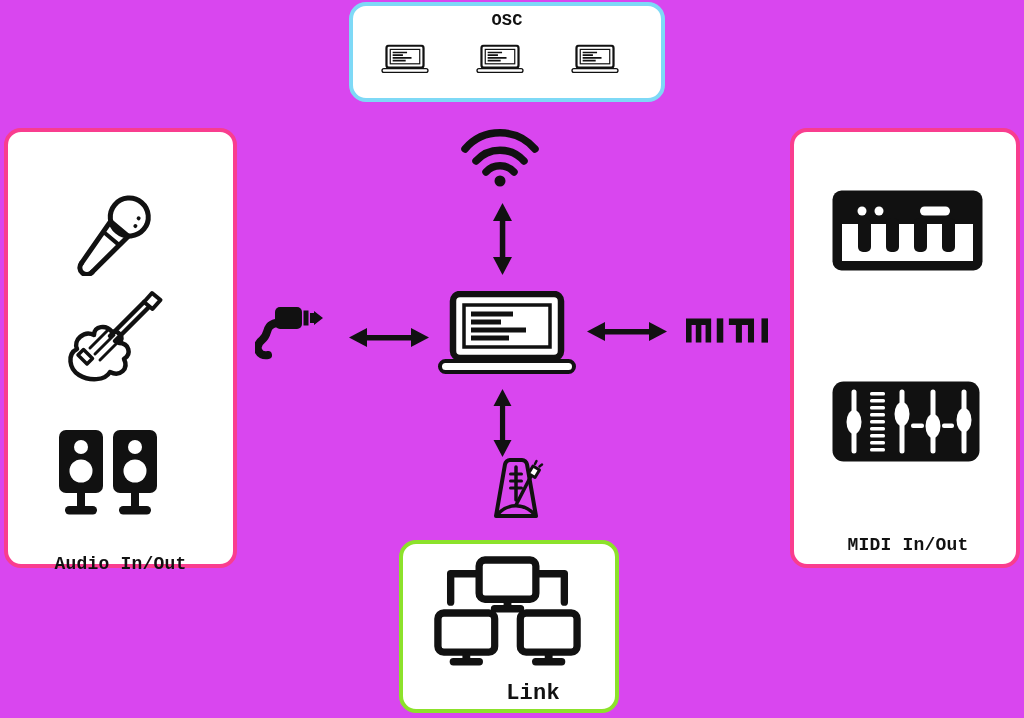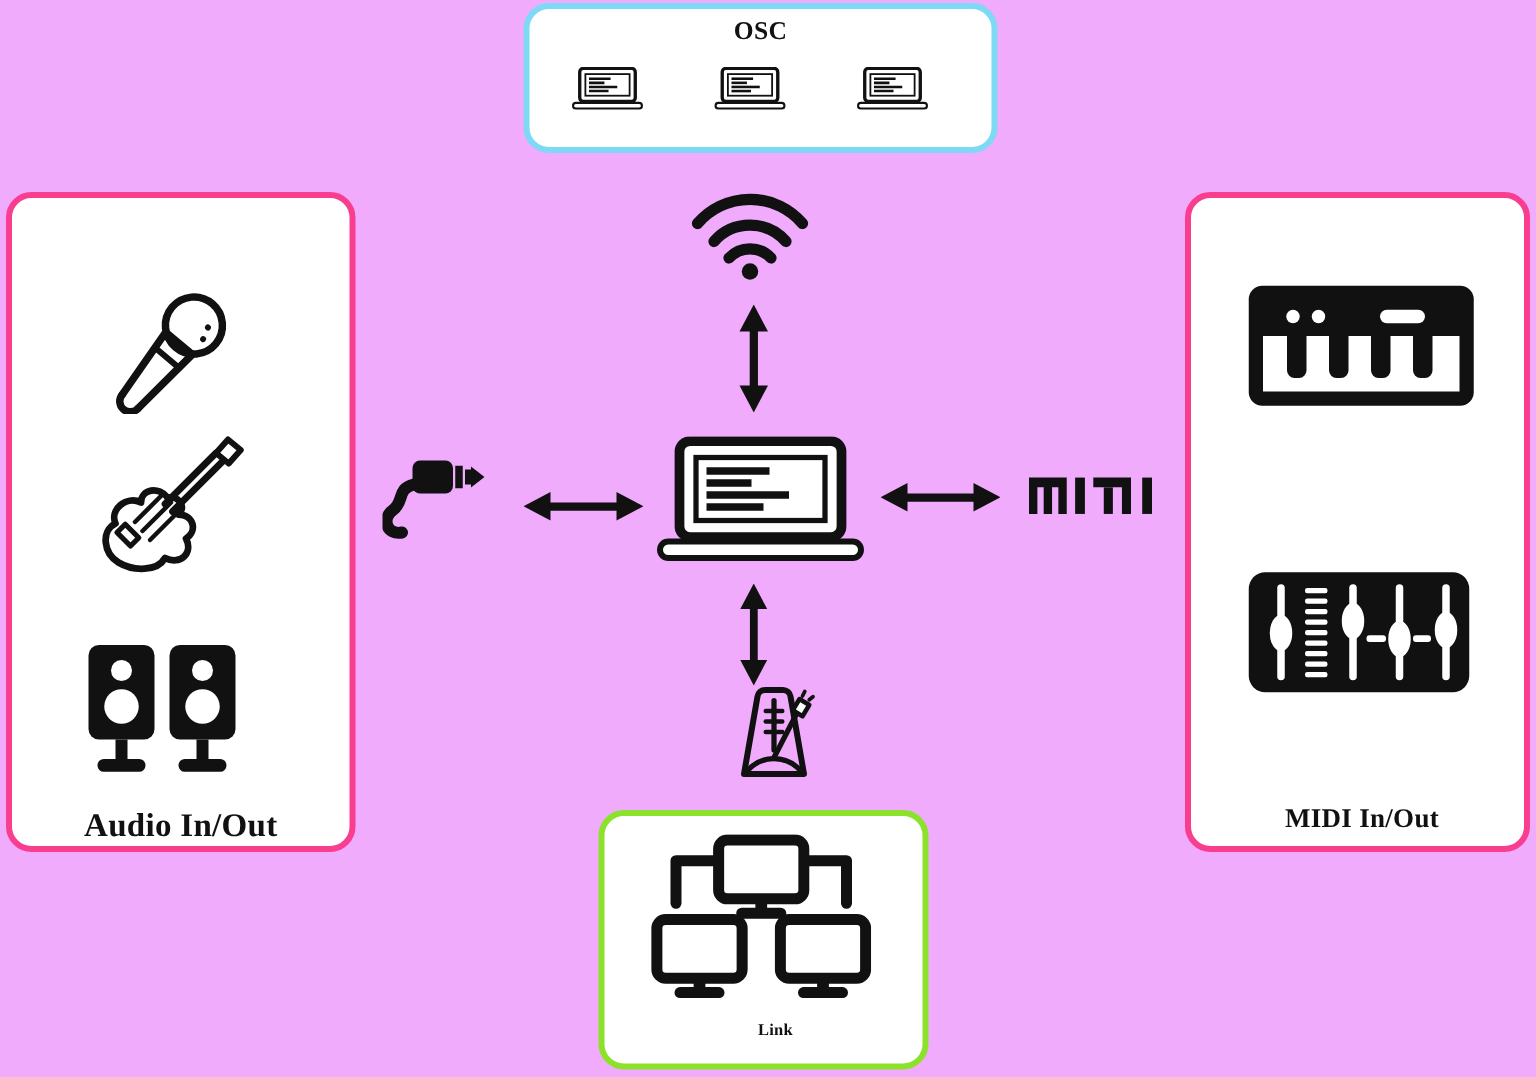--- a/index.html
+++ b/index.html
@@ -1,29 +1,29 @@
 <!DOCTYPE html>
 <html><head>
 <meta charset="utf-8">
 <style>
   html,body{margin:0;padding:0;background:#fff;}
   .canvas{
-    position:relative;width:1024px;height:718px;background:#f0abfc;overflow:hidden;
-    font-family:Liberation Serif, serif;color:#111;
+    position:relative;width:1024px;height:718px;background:#d946ef;overflow:hidden;
+    font-family:Liberation Mono, monospace;color:#111;
   }
   .box{position:absolute;box-sizing:border-box;background:#fff;border:4px solid #000;border-radius:17px;}
   .box-osc{left:349px;top:2px;width:316px;height:100px;border-color:#7ed9f6;}
   .box-audio{left:4px;top:128px;width:233px;height:440px;border-color:#f93d8f;}
   .box-midi{left:790px;top:128px;width:230px;height:440px;border-color:#f93d8f;}
   .box-link{left:399px;top:540px;width:220px;height:173px;border-color:#8ce22b;}
   .label{position:absolute;font-weight:bold;text-align:center;color:#111;letter-spacing:.2px;}
   .label-osc{left:349px;top:11px;width:316px;font-size:17px;}
-  .label-audio{left:4px;top:537px;width:233px;font-size:22px;}
+  .label-audio{left:4px;top:554px;width:233px;font-size:18px;}
   .label-midi{left:790px;top:535px;width:236px;font-size:18px;}
-  .label-link{left:399px;top:681px;width:236px;font-size:11px;}
+  .label-link{left:399px;top:681px;width:236px;font-size:22px;padding-left:16px;}
   .icon{position:absolute;}
   .icon svg{display:block;width:100%;height:100%;}
   .i-osc-laptop-1{left:381px;top:38px;width:48px;height:42px;}
   .i-osc-laptop-2{left:476px;top:38px;width:48px;height:42px;}
   .i-osc-laptop-3{left:571px;top:38px;width:48px;height:42px;}
   .i-mic{left:76px;top:182px;width:94px;height:94px;}
   .i-guitar{left:62px;top:286px;width:106px;height:102px;}
   .i-speakers{left:57px;top:430px;width:102px;height:86px;}
   .i-keyboard{left:832px;top:190px;width:151px;height:81px;}
   .i-mixer{left:832px;top:381px;width:148px;height:81px;}

